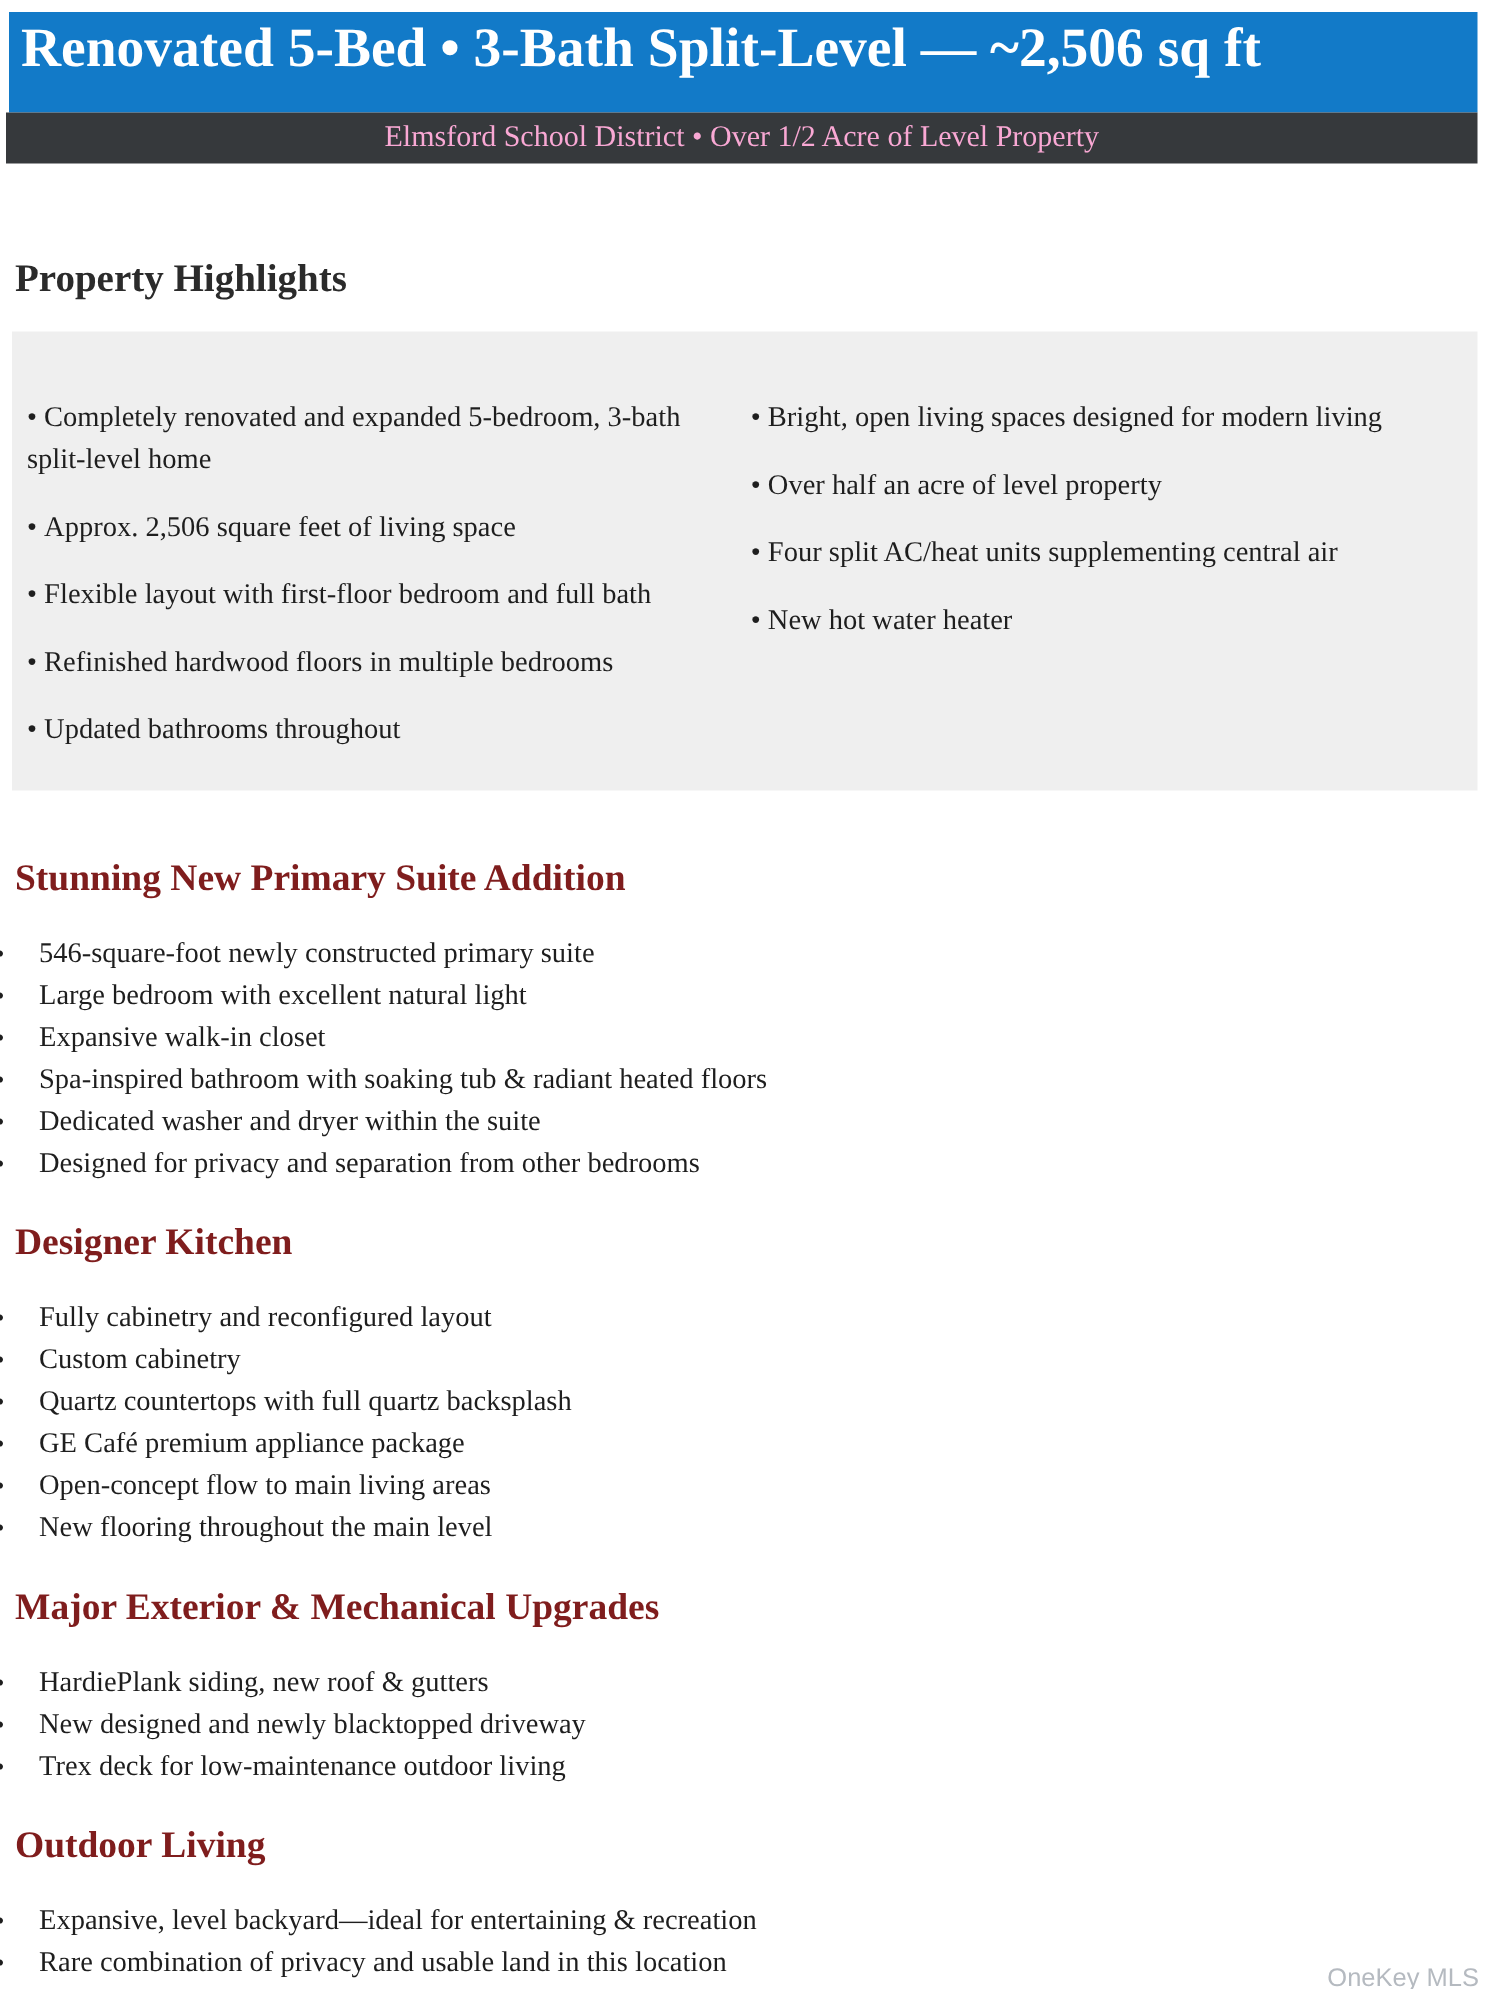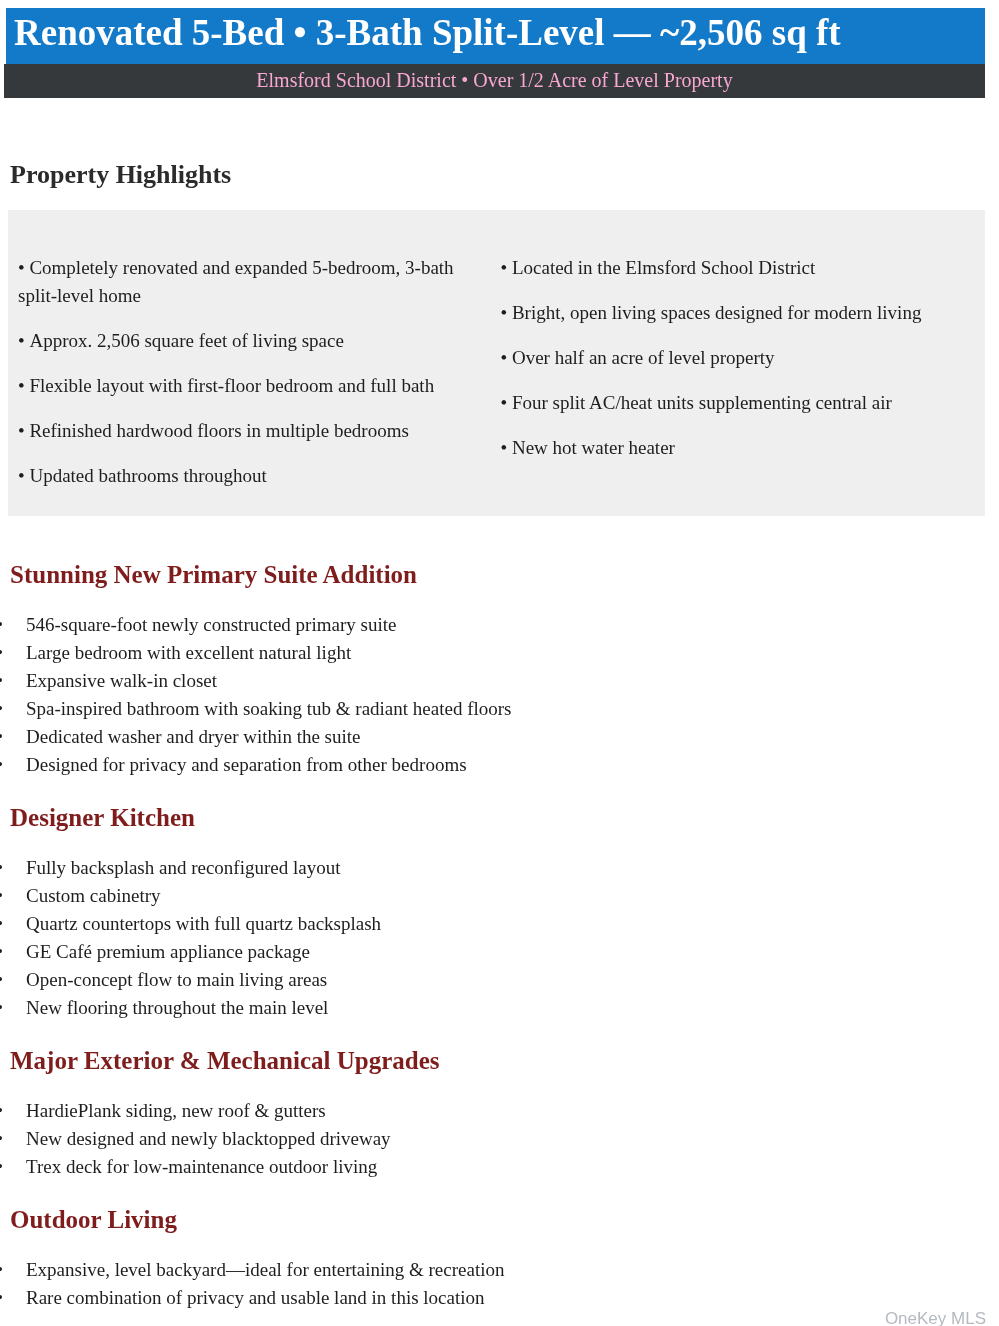--- a/index.html
+++ b/index.html
@@ -15,21 +15,21 @@
   }
   .page { position: relative; width: 999px; height: 1326px; }
 
   .banner {
     margin: 8px 14px 0 6px;
     background: #127ac8;
     color: #ffffff;
     font-weight: bold;
     font-size: 37px;
     line-height: 44px;
-    padding: 3px 6px 9px 8px;
+    padding: 3px 6px 20px 8px;
     white-space: nowrap;
     overflow: hidden;
   }
   .subbanner {
     margin: 0 14px 0 4px;
     background: #36393c;
     color: #f9a8d4;
     text-align: center;
     font-size: 20px;
     line-height: 23px;
@@ -109,21 +109,20 @@
 
   <div class="hl-box">
     <div class="hl-col">
       <p>Completely renovated and expanded 5-bedroom, 3-bath split-level home</p>
       <p>Approx. 2,506 square feet of living space</p>
       <p>Flexible layout with first-floor bedroom and full bath</p>
       <p>Refinished hardwood floors in multiple bedrooms</p>
       <p>Updated bathrooms throughout</p>
     </div>
     <div class="hl-col">
-      <p>Located in the Elmsford School District</p>
       <p>Bright, open living spaces designed for modern living</p>
       <p>Over half an acre of level property</p>
       <p>Four split AC/heat units supplementing central air</p>
       <p>New hot water heater</p>
     </div>
   </div>
 
   <section class="first">
     <h2 class="section-heading">Stunning New Primary Suite Addition</h2>
     <ul class="bullets">
@@ -132,21 +131,21 @@
       <li>Expansive walk-in closet</li>
       <li>Spa-inspired bathroom with soaking tub &amp; radiant heated floors</li>
       <li>Dedicated washer and dryer within the suite</li>
       <li>Designed for privacy and separation from other bedrooms</li>
     </ul>
   </section>
 
   <section>
     <h2 class="section-heading">Designer Kitchen</h2>
     <ul class="bullets">
-      <li>Fully backsplash and reconfigured layout</li>
+      <li>Fully cabinetry and reconfigured layout</li>
       <li>Custom cabinetry</li>
       <li>Quartz countertops with full quartz backsplash</li>
       <li>GE Café premium appliance package</li>
       <li>Open-concept flow to main living areas</li>
       <li>New flooring throughout the main level</li>
     </ul>
   </section>
 
   <section>
     <h2 class="section-heading">Major Exterior &amp; Mechanical Upgrades</h2>

